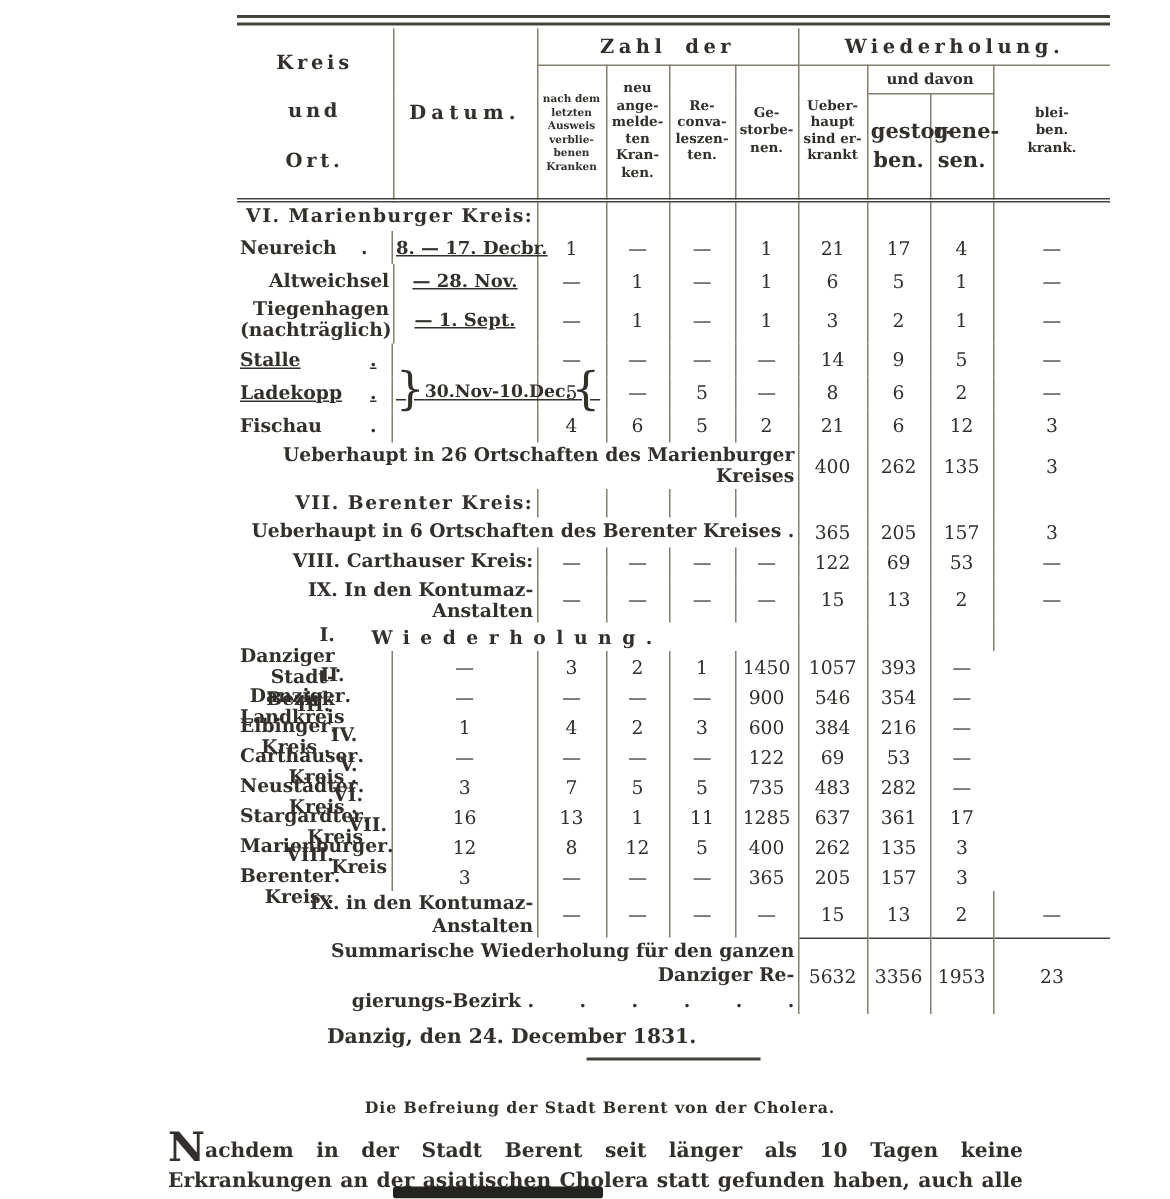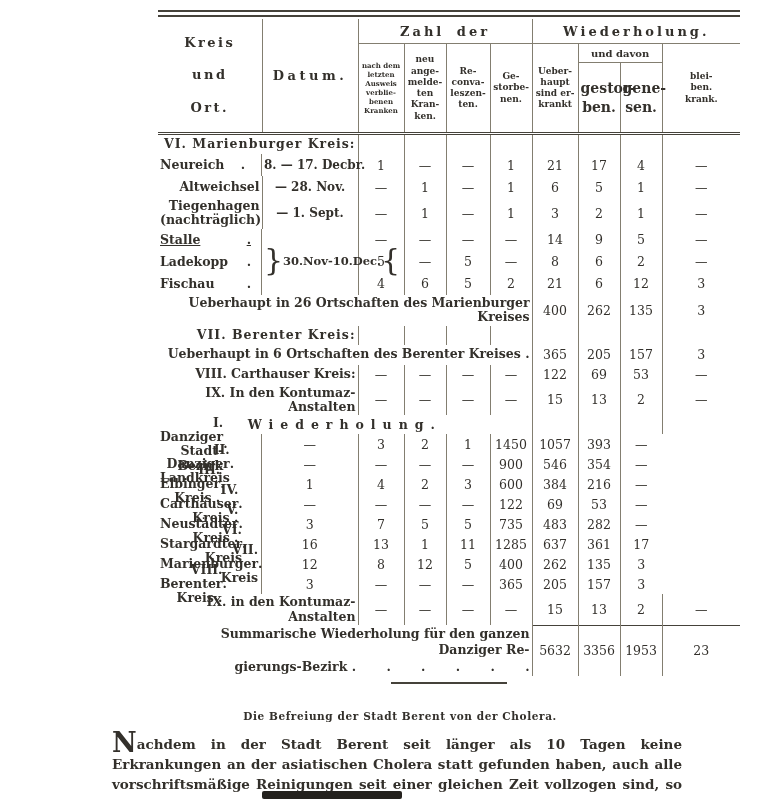--- a/index.html
+++ b/index.html
@@ -25,21 +25,21 @@
   th.unddavon{font-size:10px;border-bottom:1px solid #837e70;height:16px;}
   th.sub2{font-size:14px;line-height:1.3;}
   tbody td{font-size:12.5px;text-align:center;}
   td.lbl{text-align:right;font-weight:bold;font-size:12.5px;white-space:pre-line;line-height:1.15;}
   .r-section td{height:17px;}
   .r-section .lbl{letter-spacing:1px;}
   .r-place td{height:20px;}
   .r-rep td{height:18px;}
   .r-total td{height:18px;}
   td.mid{height:17px;text-align:center;font-weight:bold;font-size:12.5px;letter-spacing:7px;}
-  td.date{font-weight:bold;font-size:12px;white-space:nowrap;}
+  td.date{font-weight:bold;font-size:12px;white-space:nowrap;text-decoration:underline;}
   .brace-glyph{font-size:30px;font-weight:normal;vertical-align:middle;position:relative;top:-2px;}
   .date-text{font-size:11.5px;font-weight:bold;}
   .lblflex{display:flex;justify-content:space-between;align-items:center;padding-right:44px;}
   .ldot{font-weight:bold;}
   td.sum-lbl{line-height:1.3;}
   td.sum-lbl .dots{word-spacing:26px;}
   td.rule-top{border-top:1.5px solid #45423a;}
   .r-summary td{height:34px;}
   .dateline1{margin:7px 0 0 218px;font-size:13.5px;font-weight:bold;}
   .signature{width:582px;margin-left:158px;text-align:center;margin-top:6px;}
@@ -170,21 +170,21 @@
             <td class="num v">—</td>
             <td class="num v">—</td>
             <td class="num v">—</td>
             <td class="num v">—</td>
             <td class="num v">14</td>
             <td class="num v">9</td>
             <td class="num v">5</td>
             <td class="num">—</td>
           </tr>
           <tr class="r-place">
-            <td class="lbl v lblflex" style="padding-right: 10px;"><span>Ladekopp</span><span class="ldot">.</span></td>
+            <td class="lbl v lblflex" style="padding-right: 10px; text-decoration: underline;"><span>Ladekopp</span><span class="ldot">.</span></td>
             <td class="num v">5</td>
             <td class="num v">—</td>
             <td class="num v">5</td>
             <td class="num v">—</td>
             <td class="num v">8</td>
             <td class="num v">6</td>
             <td class="num v">2</td>
             <td class="num">—</td>
           </tr>
           <tr class="r-place">
@@ -355,20 +355,21 @@
             <td class="lbl v sum-lbl" colspan="6"><div>Summarische Wiederholung für den ganzen Danziger Re-</div><div style="padding-left: 56px;"><span>gierungs-Bezirk </span><span class="dots">. . . . . .</span></div></td>
             <td class="num rule-top v">5632</td>
             <td class="num rule-top v">3356</td>
             <td class="num rule-top v">1953</td>
             <td class="num rule-top">23</td>
           </tr>
         </tbody>
     </table>
   </div>
 
+  <div class="dateline1">Danzig, den 24. December 1831.</div>
 
   <div class="signature">
     <div class="sig-rule"></div>
   </div>
 
   <div class="notice-title">Die Befreiung der Stadt Berent von der Cholera.</div>
 
   <p class="notice-body"><span class="initial">N</span><span>achdem in der Stadt Berent seit länger als 10 Tagen keine Erkrankungen an der asiatischen Cholera statt gefunden haben, auch alle vorschriftsmäßige Reinigungen seit einer gleichen Zeit vollzogen sind, so wird dieselbe hiermit für völlig gesund und Krankheits unverdächtig erklärt und dies hiermit öffentlich bekannt gemacht.</span></p>
 
   <div class="smudge"></div>

